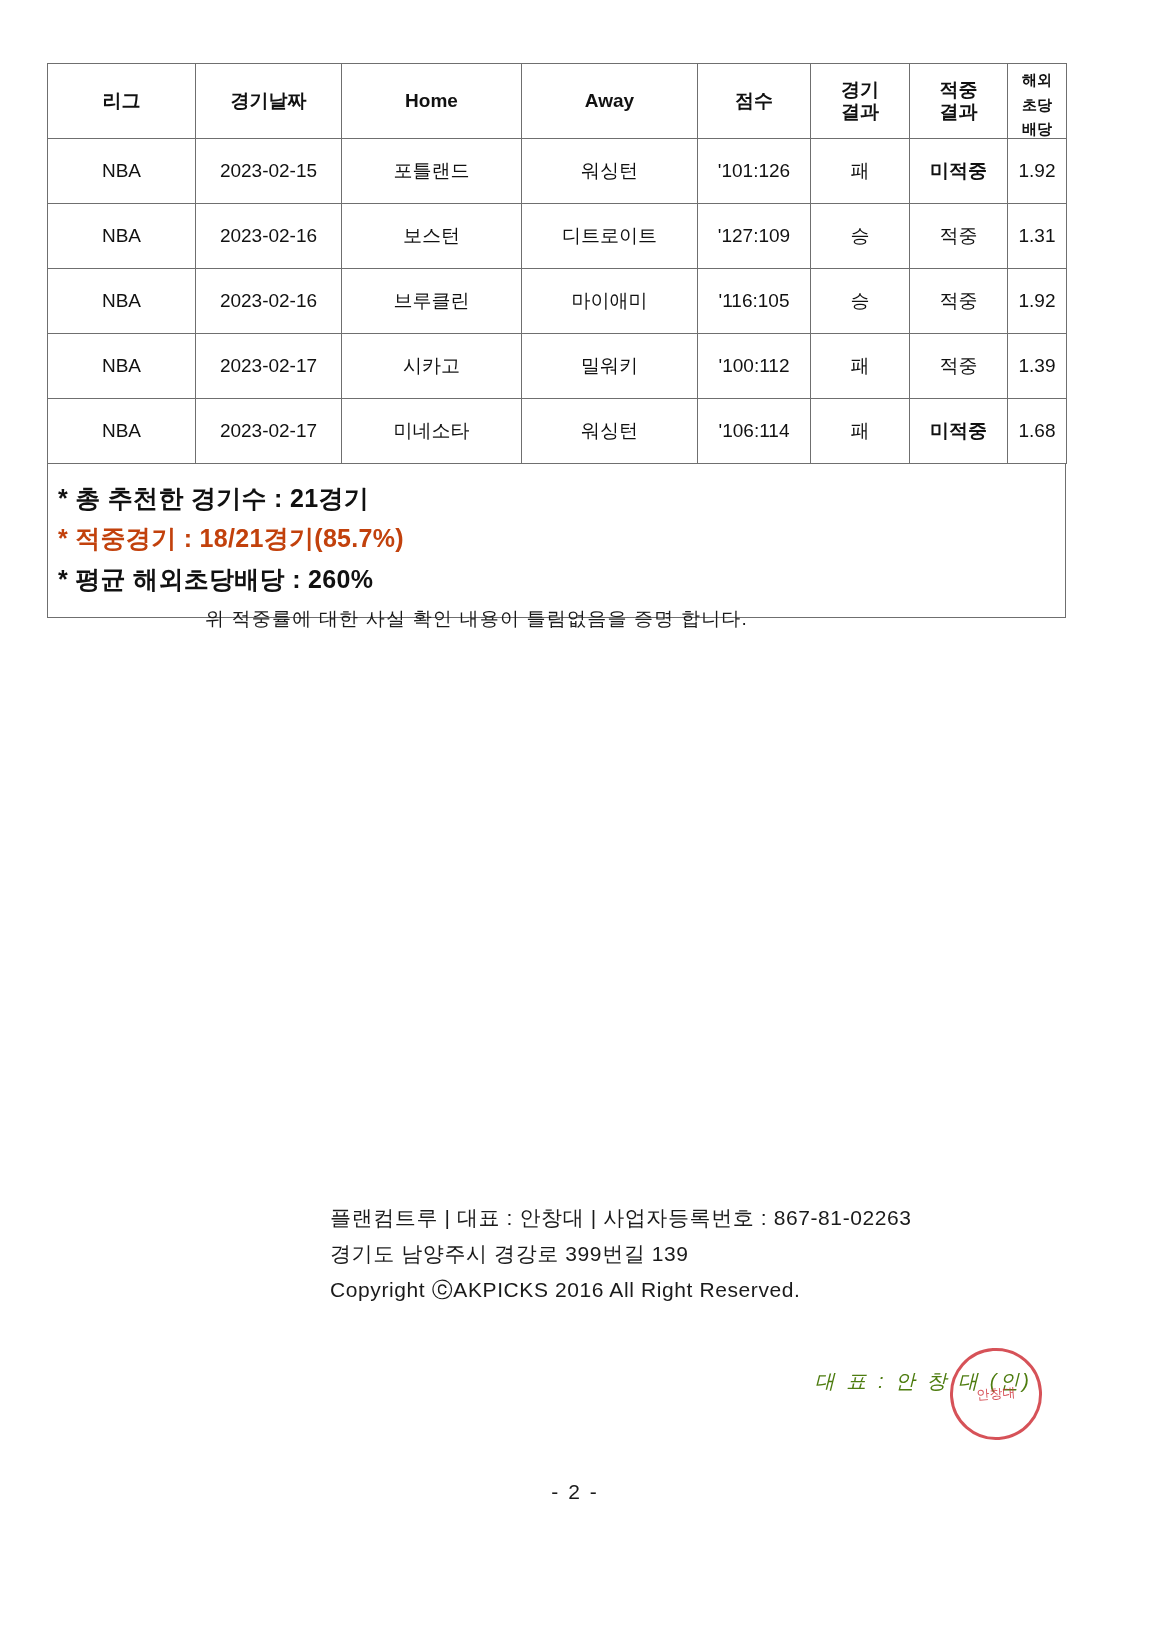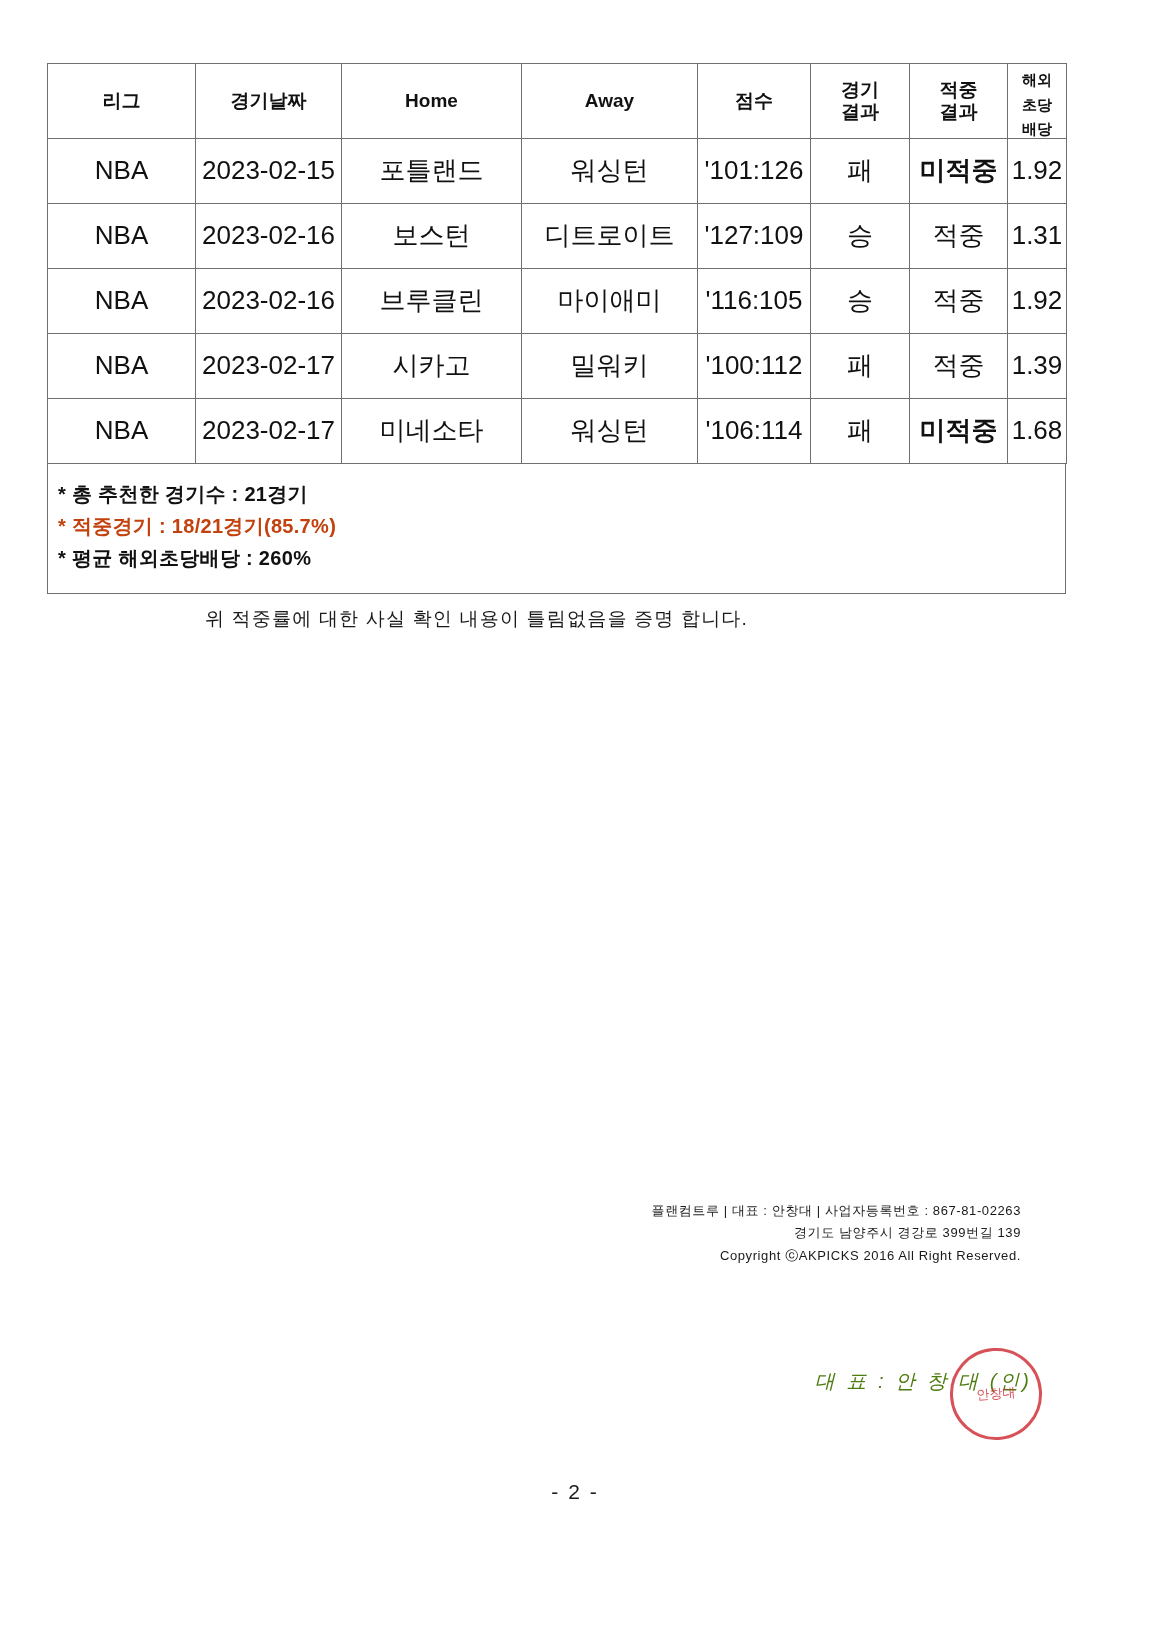--- a/index.html
+++ b/index.html
@@ -36,21 +36,21 @@
     width: 100%;
     table-layout: fixed;
     background: #fff;
   }
 
   table.results th,
   table.results td {
     border: 1px solid #6f6f6f;
     text-align: center;
     vertical-align: middle;
-    font-size: 26px;
+    font-size: 19px;
     color: #111;
     padding: 0;
     height: 64px;
   }
 
   table.results thead th {
     height: 70px;
     font-weight: bold;
     font-size: 19px;
   }
@@ -80,21 +80,21 @@
 
   
   .summary {
     border: 1px solid #6f6f6f;
     border-top: none;
     padding: 14px 0 18px 10px;
     background: #fff;
   }
   .summary p {
     margin: 0;
-    font-size: 20px;
+    font-size: 25px;
     font-weight: bold;
     line-height: 1.62;
     letter-spacing: 0.3px;
   }
   .summary p.red { color: #c2410c; }
 
   
   .certify {
     position: absolute;
     left: 0;
@@ -102,25 +102,25 @@
     width: 953px;
     text-align: center;
     font-size: 19px;
     color: #1a1a1a;
     letter-spacing: 1.2px;
   }
 
   
   .footer {
     position: absolute;
-    right: 129px;
+    right: 100px;
     top: 1200px;
     width: 720px;
-    text-align: right;
-    font-size: 13px;
+    text-align: left;
+    font-size: 21px;
     line-height: 1.72;
     color: #1a1a1a;
     letter-spacing: 0.6px;
   }
 
   .signature {
     position: absolute;
     right: 118px;
     top: 1368px;
     font-size: 20px;

